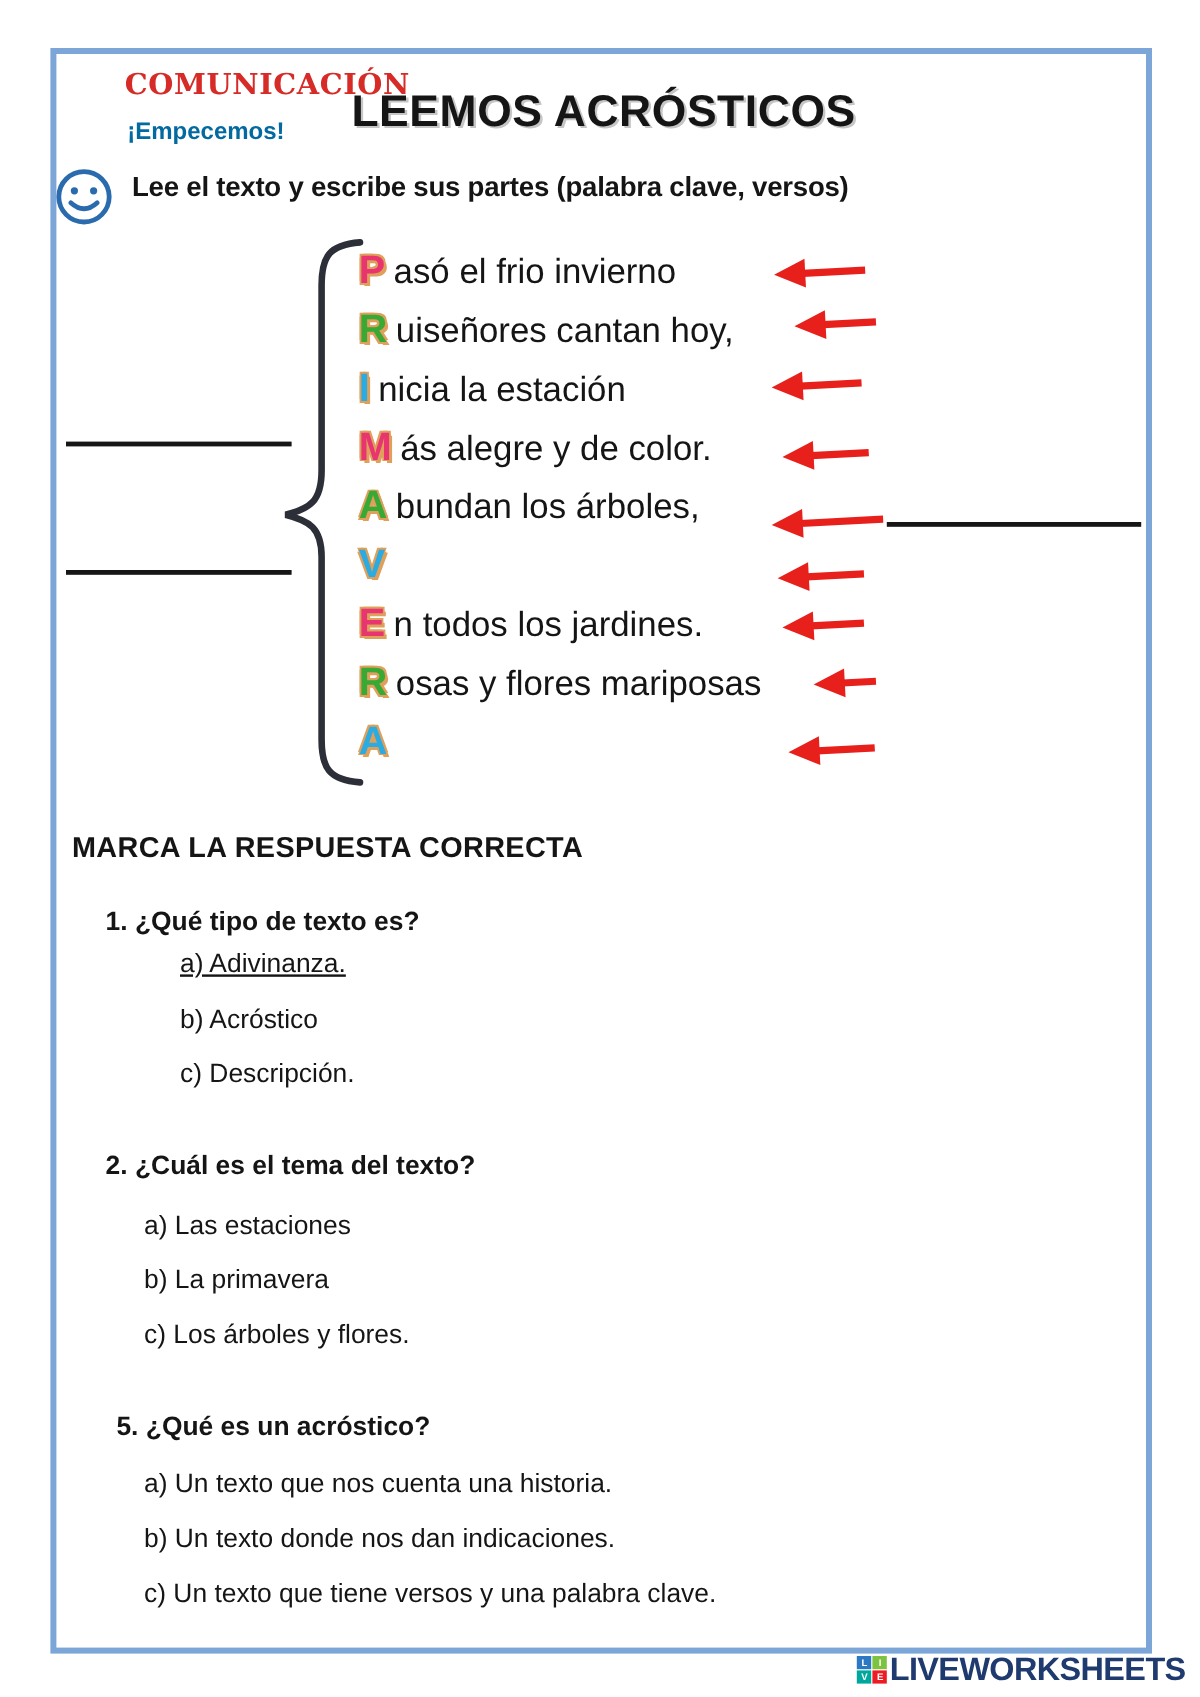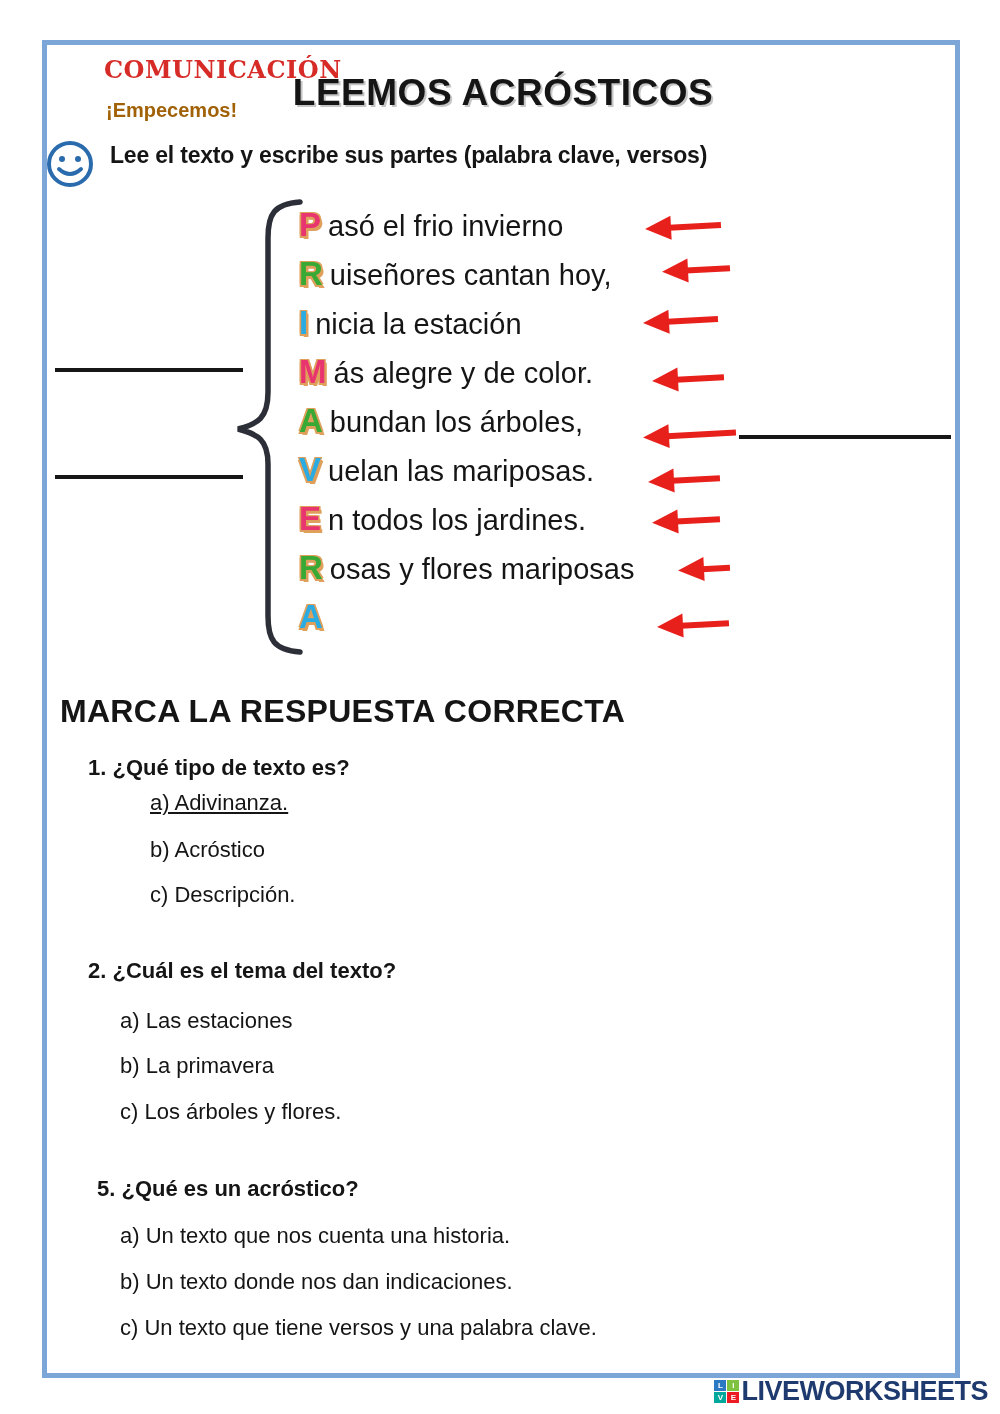--- a/index.html
+++ b/index.html
@@ -21,36 +21,36 @@
   .poem-line{display:flex;align-items:baseline;height:49px;font-size:29px;white-space:nowrap;}
   .poem-initial{font-weight:bold;font-size:33px;margin-right:7px;}
 
   .blank{height:4px;background:currentColor;color:#161616;}
   .arrow{height:24px;transform:rotate(-3deg);}
   .arrow .head{position:absolute;left:0;top:0;width:0;height:0;
     border-top:12px solid transparent;border-bottom:12px solid transparent;
     border-right:26px solid currentColor;}
   .arrow .tail{position:absolute;left:24px;right:2px;top:9px;height:6px;background:currentColor;}
 
-  .quiz-heading{left:60px;top:693px;font-weight:bold;font-size:32px;letter-spacing:.3px;}
+  .quiz-heading{left:60px;top:693px;font-weight:bold;font-size:24px;letter-spacing:.3px;}
   .q-title{font-weight:bold;font-size:22px;white-space:nowrap;}
   .q-option{font-size:22px;white-space:nowrap;}
 
   .footer{right:12px;top:1376px;display:flex;align-items:center;}
   .logo-grid{display:grid;grid-template-columns:12px 12px;grid-auto-rows:11px;gap:1px;margin-right:2px;}
   .logo-sq{color:#fff;font-size:8px;font-weight:bold;display:flex;align-items:center;justify-content:center;}
   .brand{font-weight:bold;font-size:27px;letter-spacing:-.5px;}
 </style>
 </head>
 <body>
 
 <div class="abs frame" style="color: rgb(123, 166, 215);"></div>
 
 <div class="abs subject" style="color: rgb(214, 43, 39);">COMUNICACIÓN</div>
-<div class="abs start" style="color: #a16207;">¡Empecemos!</div>
+<div class="abs start" style="color: #0369a1;">¡Empecemos!</div>
 <div class="abs title">LEEMOS ACRÓSTICOS</div>
 
 <div class="abs smiley" style="color: rgb(42, 107, 173);">
   <svg width="52" height="52" viewBox="0 0 52 52">
     <circle cx="26" cy="26" r="21" fill="none" stroke="currentColor" stroke-width="4"></circle>
     <circle cx="18" cy="21" r="3" fill="currentColor"></circle>
     <circle cx="34" cy="21" r="3" fill="currentColor"></circle>
     <path d="M 15 31 Q 26 41 37 31" fill="none" stroke="currentColor" stroke-width="4" stroke-linecap="round"></path>
   </svg>
 </div>
@@ -82,21 +82,20 @@
   <div class="poem-line">
       <span class="poem-initial" style="color: rgb(232, 52, 111); text-shadow: rgb(223, 160, 92) 1.5px 1.5px 0px, rgb(223, 160, 92) -1.5px -1.5px 0px, rgb(223, 160, 92) 1.5px -1.5px 0px, rgb(223, 160, 92) -1.5px 1.5px 0px, rgb(223, 160, 92) 2.5px 2.5px 0px;">M</span>
       <span>ás alegre y de color.</span>
     </div>
   <div class="poem-line">
       <span class="poem-initial" style="color: rgb(57, 169, 53); text-shadow: rgb(223, 160, 92) 1.5px 1.5px 0px, rgb(223, 160, 92) -1.5px -1.5px 0px, rgb(223, 160, 92) 1.5px -1.5px 0px, rgb(223, 160, 92) -1.5px 1.5px 0px, rgb(223, 160, 92) 2.5px 2.5px 0px;">A</span>
       <span>bundan los árboles,</span>
     </div>
   <div class="poem-line">
       <span class="poem-initial" style="color: rgb(42, 171, 226); text-shadow: rgb(223, 160, 92) 1.5px 1.5px 0px, rgb(223, 160, 92) -1.5px -1.5px 0px, rgb(223, 160, 92) 1.5px -1.5px 0px, rgb(223, 160, 92) -1.5px 1.5px 0px, rgb(223, 160, 92) 2.5px 2.5px 0px;">V</span>
-      <span>uelan las mariposas.</span>
     </div>
   <div class="poem-line">
       <span class="poem-initial" style="color: rgb(232, 52, 111); text-shadow: rgb(223, 160, 92) 1.5px 1.5px 0px, rgb(223, 160, 92) -1.5px -1.5px 0px, rgb(223, 160, 92) 1.5px -1.5px 0px, rgb(223, 160, 92) -1.5px 1.5px 0px, rgb(223, 160, 92) 2.5px 2.5px 0px;">E</span>
       <span>n todos los jardines.</span>
     </div>
   <div class="poem-line">
       <span class="poem-initial" style="color: rgb(57, 169, 53); text-shadow: rgb(223, 160, 92) 1.5px 1.5px 0px, rgb(223, 160, 92) -1.5px -1.5px 0px, rgb(223, 160, 92) 1.5px -1.5px 0px, rgb(223, 160, 92) -1.5px 1.5px 0px, rgb(223, 160, 92) 2.5px 2.5px 0px;">R</span>
       <span>osas y flores mariposas</span>
     </div>
   <div class="poem-line">

